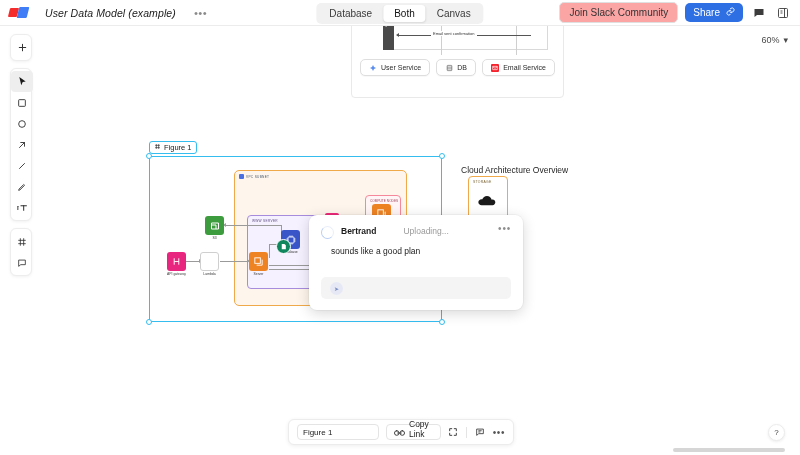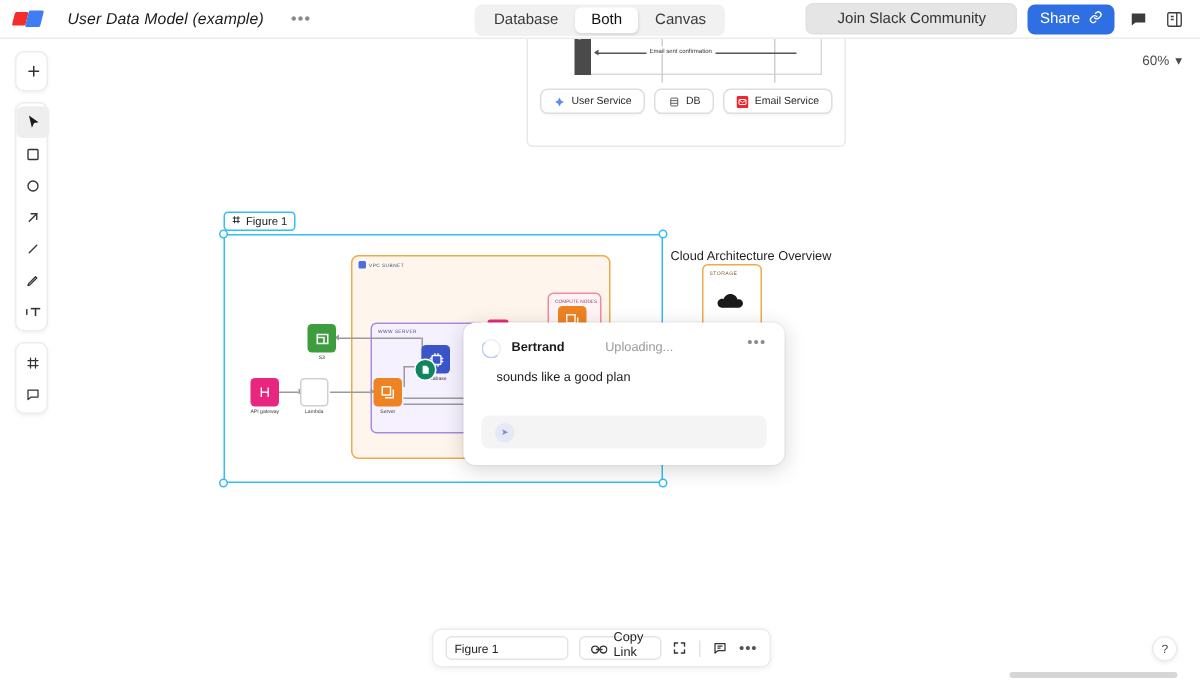--- a/index.html
+++ b/index.html
@@ -33,22 +33,22 @@
     display:flex; background:#f1f1f1; border-radius:5px; padding:2px; gap:0;
   }
   .seg-item {
     font-size:10px; color:#3a3a3a; padding:3px 11px; border-radius:4px;
     cursor:pointer; white-space:nowrap; line-height:11px;
   }
   .seg-item.active { background:#ffffff; box-shadow:0 1px 2px rgba(0,0,0,.10); color:#111;}
 
   .tb-right { margin-left:auto; display:flex; align-items:center; gap:7px; padding-right:9px;}
   .btn-outline {
-    font-size:10px; color:#333; border:1px solid #e0e0e0; background:#e5e5e5;
-    border-radius:5px; padding:4px 20px; cursor:pointer; white-space:nowrap; line-height:11px;
+    font-size:10px; color:#333; border:1px solid #e0e0e0; background:#fca5a5;
+    border-radius:5px; padding:4px 9px; cursor:pointer; white-space:nowrap; line-height:11px;
   }
   .btn-share {
     font-size:10px; color:#fff; background:#2f6fe4; border-radius:5px;
     padding:4px 8px; cursor:pointer; display:flex; align-items:center; gap:6px; line-height:11px;
   }
   .icon-btn { width:17px; height:17px; display:flex; align-items:center; justify-content:center; cursor:pointer; color:#3c3c3c;}
 
   
   .lefttool {
     position:absolute; left:10px; top:34px; width:22px;
@@ -149,21 +149,21 @@
   .arrow-r:after{content:'';position:absolute;right:-3px;top:-2px;border-left:3px solid #9a9a9a;border-top:2px solid transparent;border-bottom:2px solid transparent;}
   .arrow-l:before{content:'';position:absolute;left:-3px;top:-2px;border-right:3px solid #9a9a9a;border-top:2px solid transparent;border-bottom:2px solid transparent;}
 
   .cursorbadge {
     position:absolute; left:126px; top:82px; width:15px; height:15px; border-radius:50%;
     background:#10865f; border:1.5px solid #fff; display:flex; align-items:center; justify-content:center;
     color:#fff; font-size:6px; z-index:18;
   }
 
   
-  .ovtitle { position:absolute; left:447px; top:165px; font-size:8.5px; color:#1f1f1f; z-index:14;}
+  .ovtitle { position:absolute; left:461px; top:165px; font-size:8.5px; color:#1f1f1f; z-index:14;}
   .storagebox {
     position:absolute; left:468px; top:176px; width:40px; height:48px;
     border:1px solid #f0a94a; border-radius:4px; background:#fff; z-index:13;
   }
   .storagebox .tag{ position:absolute; left:4px; top:3px; font-size:3.4px; color:#7a6232; letter-spacing:.3px;}
   .cf-lbl { position:absolute; left:0; right:0; bottom:3px; text-align:center; font-size:4px; color:#3a3a3a;}
 
   
   .cpop {
     position:absolute; left:309px; top:215px; width:214px; height:95px;

